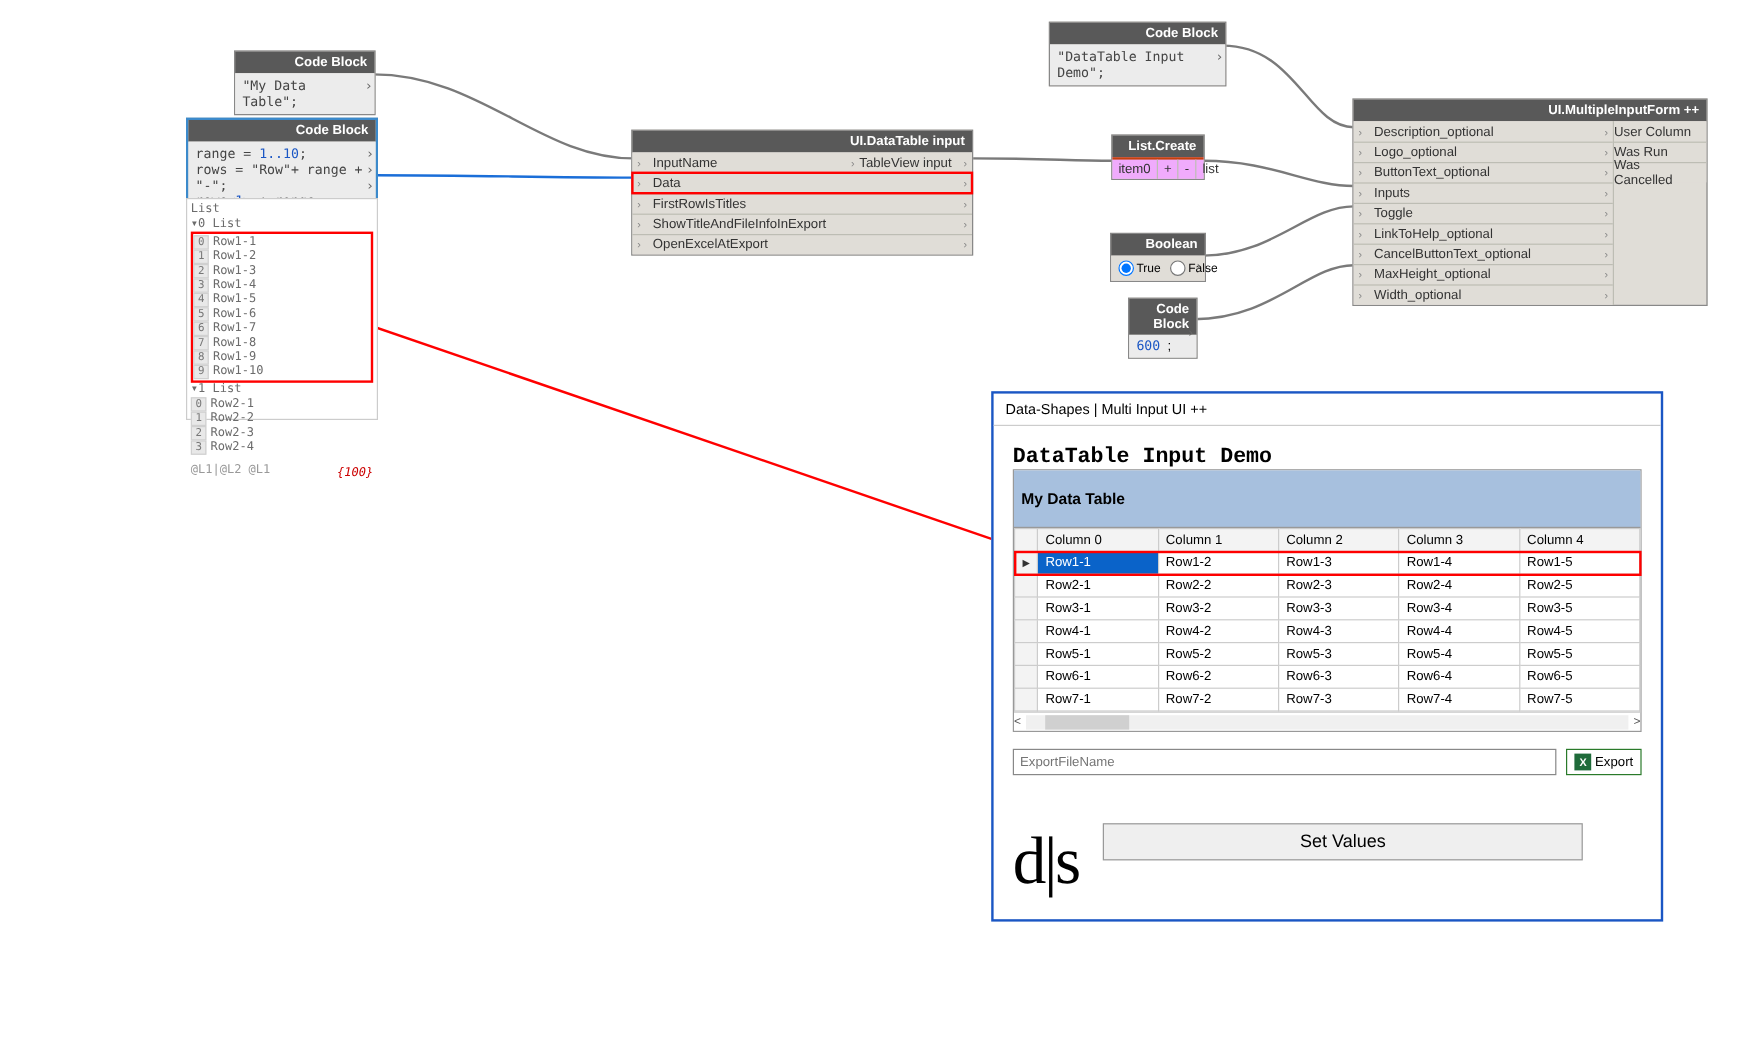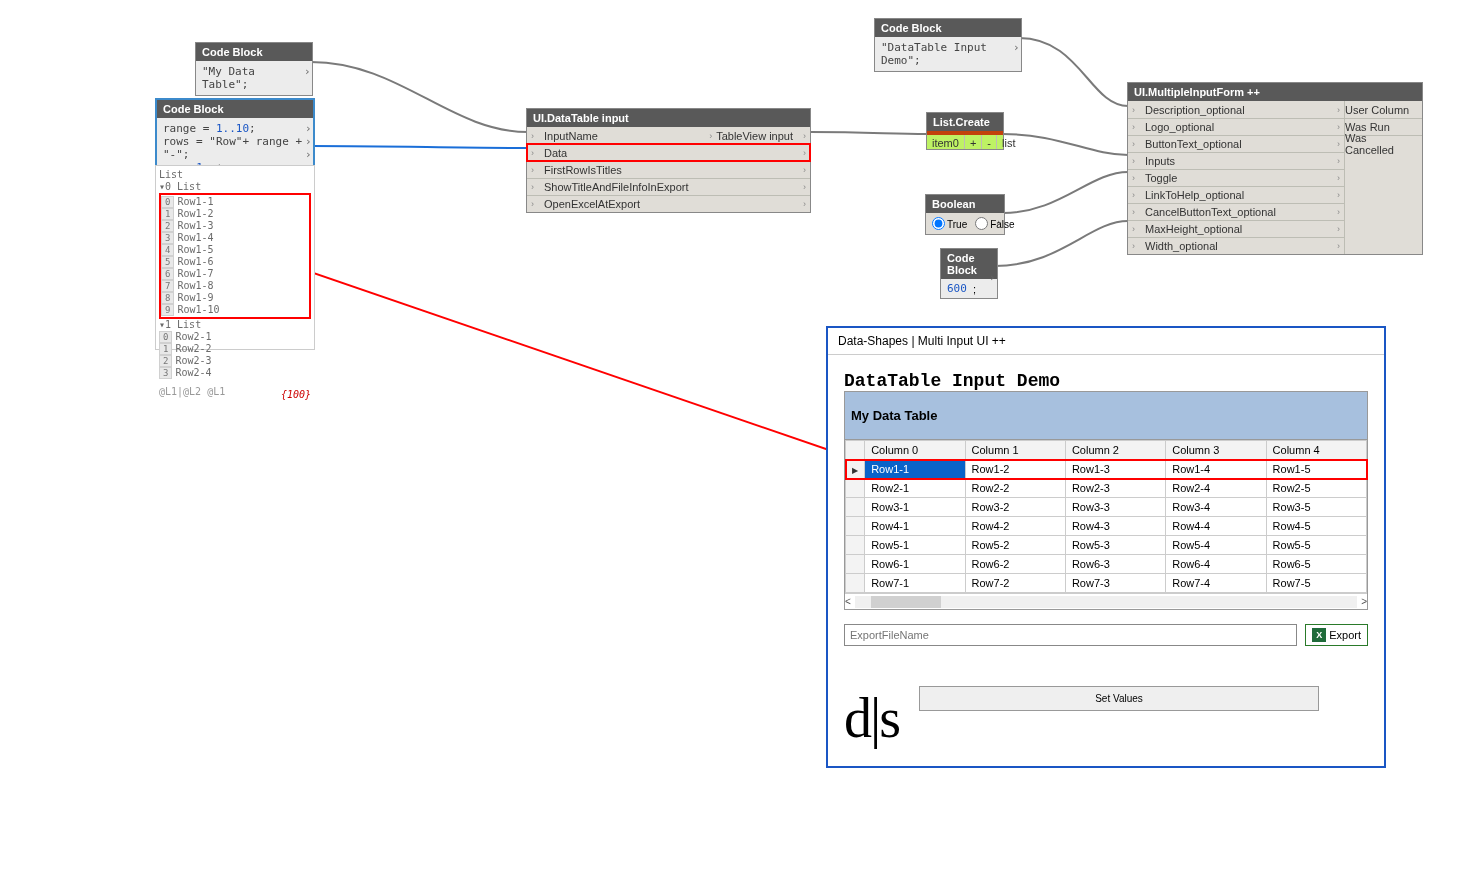--- a/index.html
+++ b/index.html
@@ -1,21 +1,21 @@
 <!DOCTYPE html>
 <html><head>
 <meta charset="utf-8">
 <style>
 *{margin:0;padding:0;box-sizing:border-box}
 body{width:1462px;height:876px;font-family:Arial,Helvetica,sans-serif;font-size:11px;background:#fff;position:relative;overflow:hidden}
 svg.wires{position:absolute;inset:0;width:1462px;height:876px;pointer-events:none;z-index:1}
 
 
 .node{position:absolute;border:1px solid #888;background:#e0ddd7;z-index:2}
-.node-title{background:#595959;color:#fff;font-weight:bold;text-align:left;padding:3px 6px;font-size:11px}
+.node-title{background:#595959;color:#fff;font-weight:bold;text-align:right;padding:3px 6px;font-size:11px}
 .cb-body{background:#ececec;padding:4px 6px;font-family:Consolas,monospace;font-size:11px;color:#444}
 .cb-body .kw{color:#1a56c4}
 .port-out{position:absolute;right:2px;width:6px;text-align:center;color:#666;font-family:Consolas,monospace}
 .port-row{display:flex;align-items:center;height:17px;border-top:1px solid #bdbdb4;background:#e0ddd7;font-size:11px;color:#333}
 .port-row:first-child{border-top:none}
 .port-row .in-label{flex:1;padding-left:6px}
 .port-row .out-label{padding-right:6px}
 .chev{color:#888;font-size:9px;padding:0 4px}
 .highlight-data{outline:2px solid red;outline-offset:-1px}
 
@@ -29,21 +29,21 @@
 
 
 .bool-body{display:flex;align-items:center;padding:4px 6px;background:#e0ddd7;font-size:10px}
 .bool-body label{display:flex;align-items:flex-end;margin-right:8px}
 
 
 .mini-cb{display:flex;align-items:center;background:#ececec}
 .mini-cb .val{color:#1a56c4;font-family:Consolas,monospace;padding:3px 6px}
 
 
-.lc-body{display:flex;height:18px;background:#bef264;border-top:4px solid #c2410c;font-size:11px;color:#333}
+.lc-body{display:flex;height:18px;background:#f0abfc;border-top:2px solid #c2410c;font-size:11px;color:#333}
 .lc-body span{padding:2px 5px;border-right:1px solid #bdbdb4}
 
 
 .dialog{position:absolute;border:2px solid #1a56c4;background:#fff;z-index:3}
 .dlg-title{padding:6px 10px;font-size:12px;border-bottom:1px solid #ccc}
 .dlg-body{padding:16px}
 .dlg-h1{font-family:Liberation Mono, monospace;font-size:18px;font-weight:bold;}
 .tbl-wrap{border:1px solid #999}
 .tbl-caption{background:#a7c0de;padding:16px 6px;font-weight:bold;font-size:13px;border-bottom:1px solid #999}
 .grid{width:100%;border-collapse:collapse;font-size:11px}
@@ -53,21 +53,21 @@
 .row-marker{width:18px;background:#f3f3f3!important}
 .row-marker.arrow::before{content:"▶";font-size:8px;color:#333}
 .hscroll{display:flex;align-items:center;border-top:1px solid #ccc;height:16px;font-size:10px;color:#555}
 .hscroll .bar{flex:1;background:#f0f0f0;height:12px;position:relative;margin:0 4px}
 .hscroll .thumb{position:absolute;left:16px;width:70px;height:12px;background:#d0d0d0}
 .export-row{display:flex;margin-top:14px;gap:8px}
 .export-row input{flex:1;padding:3px 5px;border:1px solid #888;font-size:11px}
 .xbtn{border:1px solid #2a7a2a;padding:3px 6px;font-size:11px;display:flex;align-items:center;gap:3px;background:#fff;cursor:pointer}
 .xbtn .xicon{background:#1f6b3a;color:#fff;width:14px;height:14px;display:flex;align-items:center;justify-content:center;font-size:9px;font-weight:bold}
 .logo{font-family:"Times New Roman",serif;font-size:56px;letter-spacing:-2px}
-.setbtn{width:400px;padding:6px;border:1px solid #999;background:#efefef;cursor:pointer;font-size:10px}
+.setbtn{width:400px;padding:6px;border:1px solid #999;background:#efefef;cursor:pointer;font-size:15px}
 .red-row-box{outline:2px solid red;outline-offset:-1px}
 </style>
 </head>
 <body>
 
 <svg class="wires">
 
   <path d="M311 62 C400 62, 450 132, 528 132" stroke="#7a7a7a" stroke-width="2" fill="none"></path>
 
   <path d="M312 146 C400 146, 450 148, 528 148" stroke="#1a6ed8" stroke-width="2" fill="none"></path>

